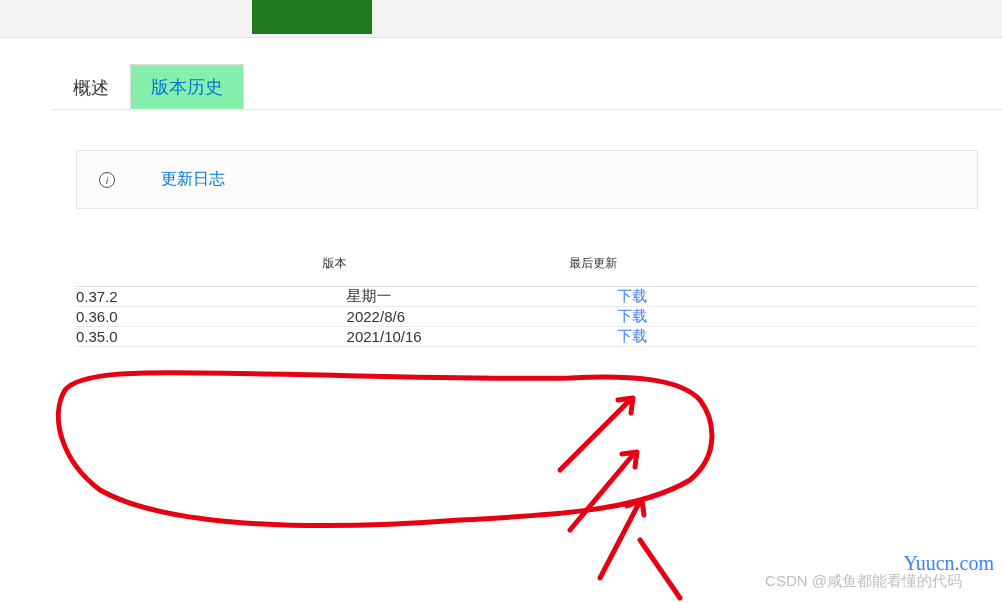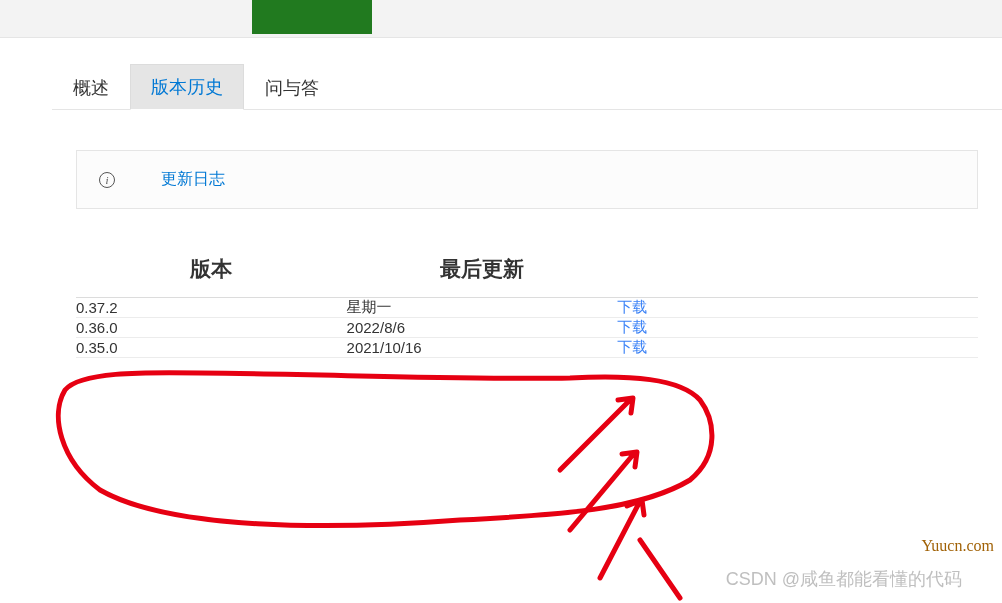--- a/index.html
+++ b/index.html
@@ -46,21 +46,21 @@
       font-size: 18px;
       cursor: pointer;
       border: 1px solid transparent;
       border-bottom: none;
       margin-bottom: -1px;
     }
     .tab.active {
       color: #0078d4;
       border: 1px solid #dcdcdc;
       border-bottom: 1px solid #fff;
-      background: #e5e5e5;
+      background: #86efac;
       font-family: Liberation Serif, serif;
     }
     .changelog-box {
       margin: 40px 24px 0 24px;
       border: 1px solid #e5e5e5;
       background: #fcfcfc;
       padding: 18px 22px;
       display: flex;
       align-items: center;
     }
@@ -85,23 +85,23 @@
       margin-left: 34px;
     }
     .table-area {
       margin: 36px 24px 0 24px;
     }
     .version-table {
       width: 100%;
       border-collapse: collapse;
     }
     .version-table th {
-      text-align: center;
-      font-weight: 700;
-      font-size: 21px;
+      text-align: right;
+      font-weight: 400;
+      font-size: 12px;
       padding: 10px 0 14px 0;
       border-bottom: 1px solid #dcdcdc;
       color: #333;
     }
     .version-table td {
       padding: 0 0;
       border-bottom: 1px solid #ececec;
       font-size: 15px;
       color: #333;
     }
@@ -110,28 +110,28 @@
     .col-action { width: 40%; }
     .download-link {
       color: #3b82f6;
       cursor: pointer;
     }
     .watermark-bottom {
       position: absolute;
       bottom: 12px;
       right: 40px;
       color: #bfbfbf;
-      font-size: 18px;
+      font-size: 15px;
     }
     .watermark-right {
       position: absolute;
-      bottom: 48px;
+      bottom: 28px;
       right: 8px;
-      color: #a16207;
-      font-size: 16px;
+      color: #3b82f6;
+      font-size: 20px;
       font-family: Georgia, serif;
     }
     .annotation-svg {
       position: absolute;
       top: 0;
       left: 0;
       width: 1002px;
       height: 603px;
       pointer-events: none;
     }
@@ -140,21 +140,20 @@
 <body>
 
 <div class="top-bar">
   <div class="green-block"></div>
 </div>
 
 <div class="content-area">
   <div class="tabs">
     <div class="tab">概述</div>
     <div class="tab active">版本历史</div>
-    <div class="tab">问与答</div>
   </div>
 
   <div class="changelog-box">
     <span class="info-icon">i</span>
     <span class="changelog-link">更新日志</span>
   </div>
 
   <div class="table-area">
     <table class="version-table">
       <thead>

